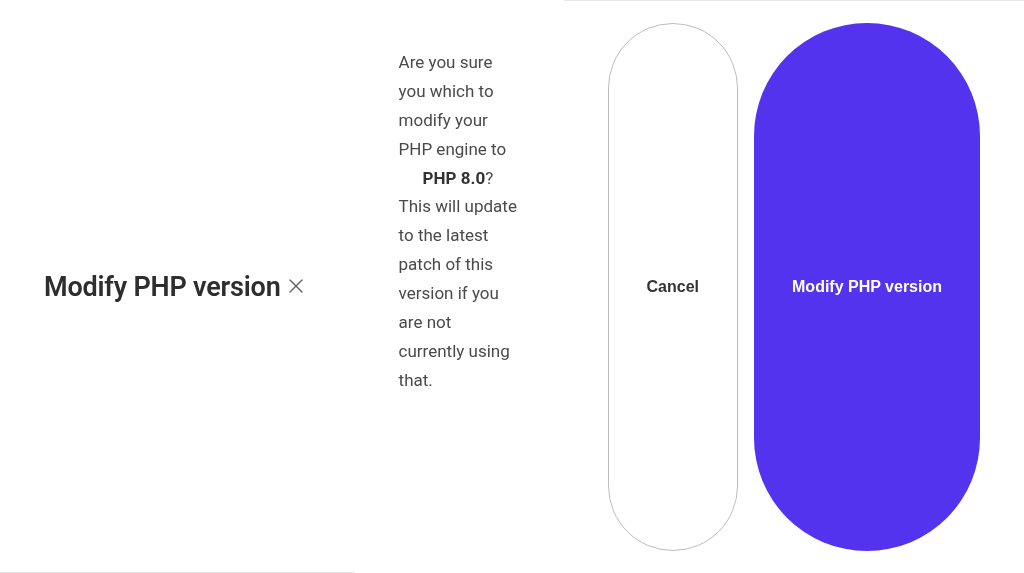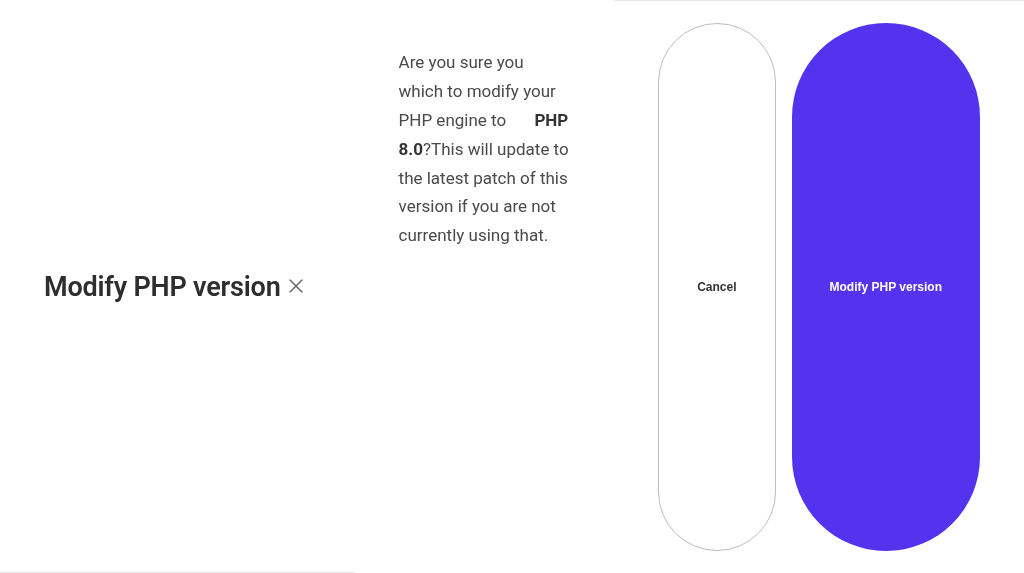--- a/index.html
+++ b/index.html
@@ -67,21 +67,21 @@
       margin-left: 24px;
     }
     .modal-footer {
       border-top: 1px solid #e6e6e6;
       padding: 22px 44px;
       display: flex;
       justify-content: flex-end;
       gap: 16px;
     }
     .btn {
-      font-size: 12px;
+      font-size: 16px;
       font-weight: 600;
       padding: 16px 38px;
       border-radius: 999px;
       cursor: pointer;
       border: none;
       line-height: 1;
     }
     .btn-secondary {
       background: #ffffff;
       color: #333;

